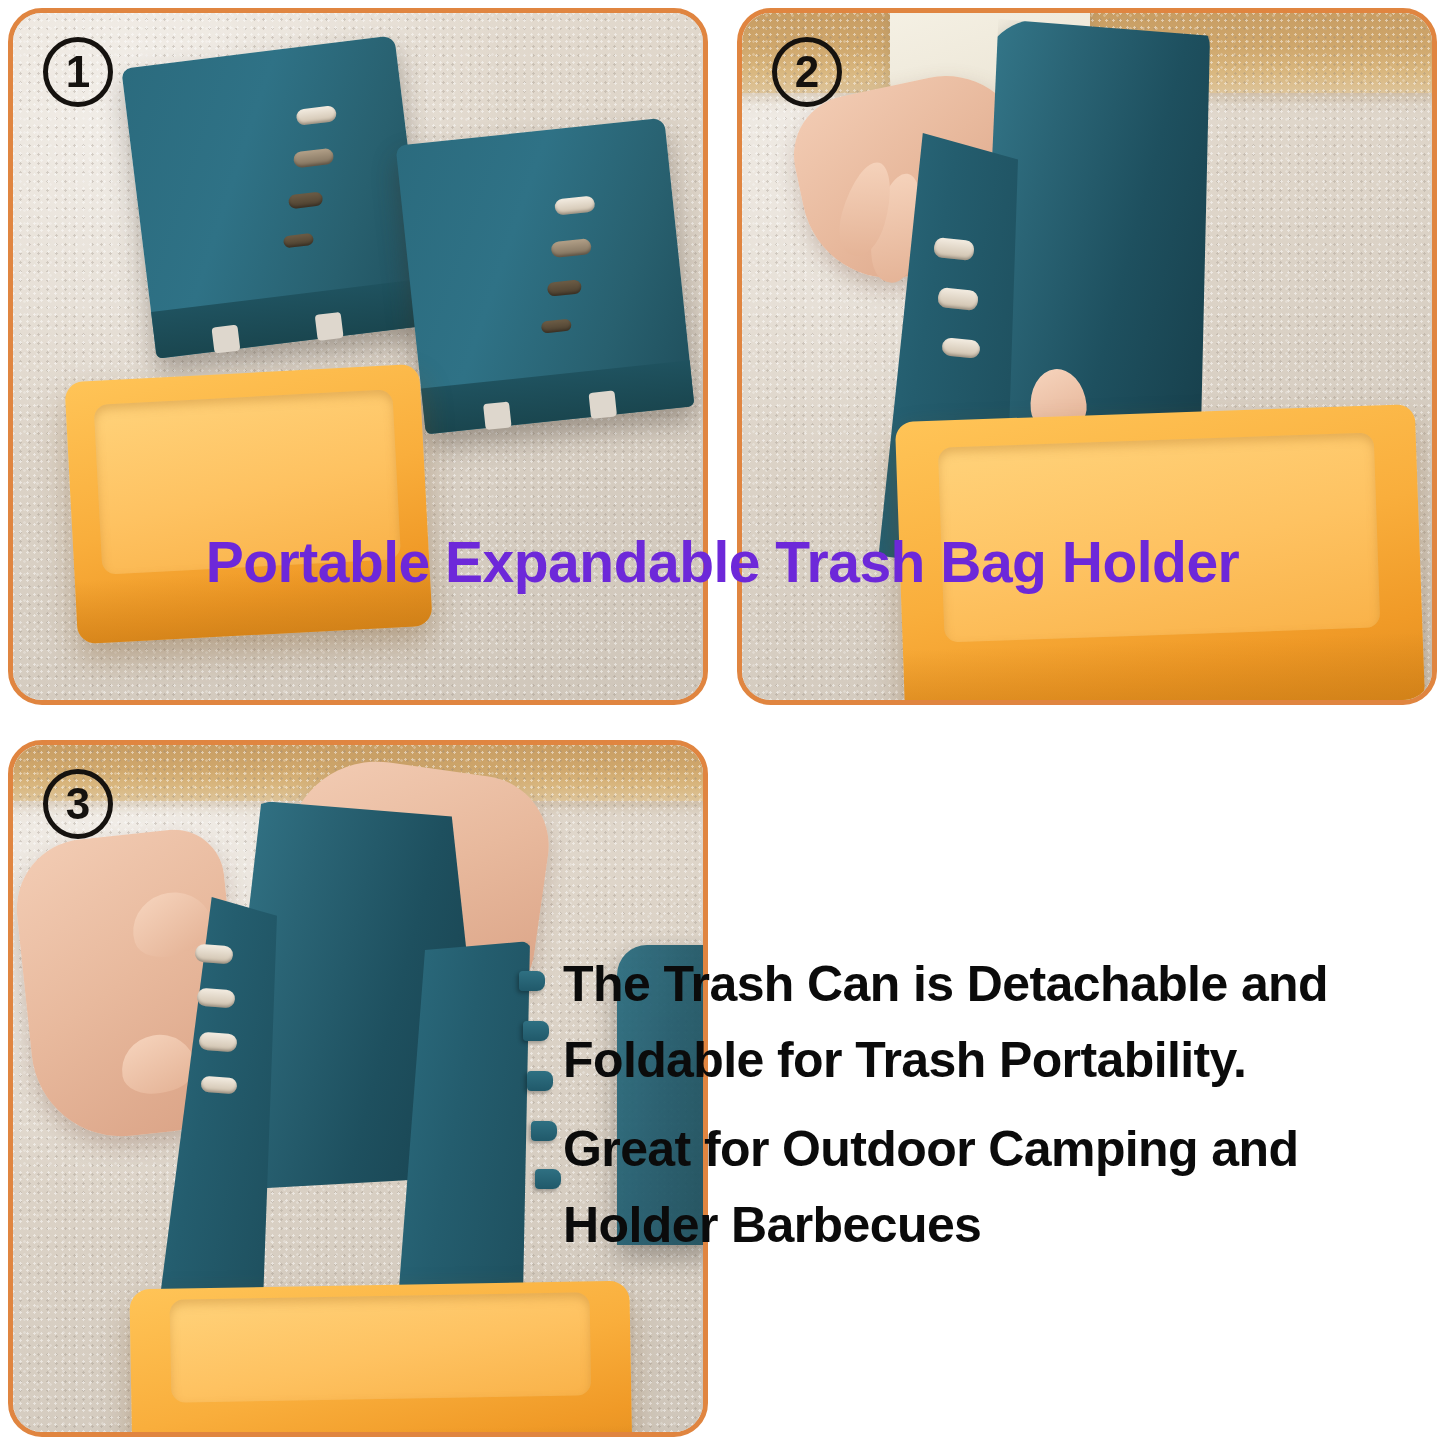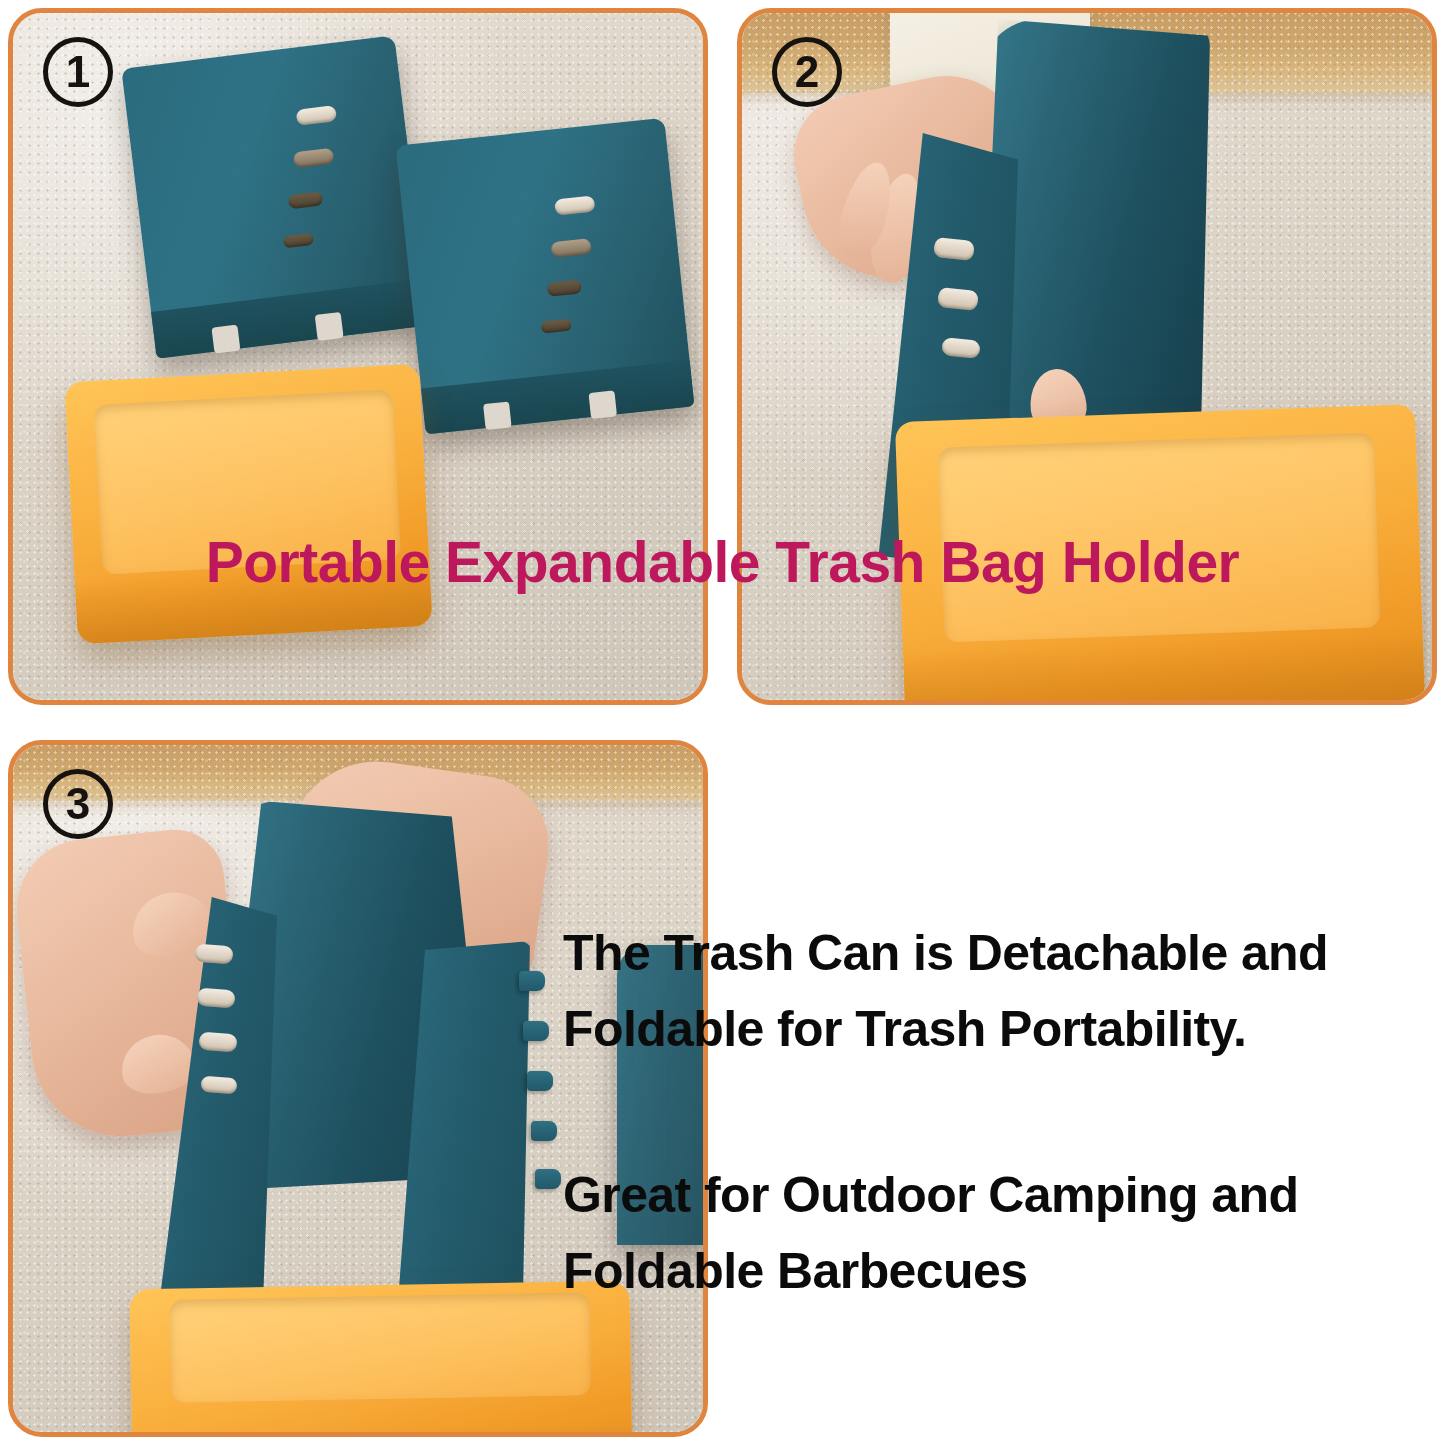--- a/index.html
+++ b/index.html
@@ -175,40 +175,40 @@
   .overlay-title {
     position: absolute;
     left: 0;
     top: 534px;
     width: 1445px;
     text-align: center;
     font-family: "Liberation Sans", sans-serif;
     font-weight: 700;
     font-size: 57px;
     letter-spacing: -0.5px;
-    color: #be185d;
+    color: #6d28d9;
     z-index: 60;
     white-space: nowrap;
     line-height: 1;
   }
 
   .copy-block {
     position: absolute;
     left: 563px;
     width: 880px;
     z-index: 60;
     font-family: "Liberation Sans", sans-serif;
     font-weight: 700;
     font-size: 50px;
     line-height: 1.52;
     color: #0b0b0b;
     letter-spacing: -0.6px;
   }
-  #copy-a { top: 915px; }
-  #copy-b { top: 1157px; }
+  #copy-a { top: 946px; }
+  #copy-b { top: 1111px; }
   .copy-line { white-space: nowrap; }
 </style>
 </head>
 <body>
 
 <div id="infographic">
 
   <div class="panel" id="panel-1">
     <div class="scene"></div>
 
@@ -318,16 +318,16 @@
 
   <div class="overlay-title">Portable Expandable Trash Bag Holder</div>
 
   <div class="copy-block" id="copy-a">
     <div class="copy-line">The Trash Can is Detachable and</div>
     <div class="copy-line">Foldable for Trash Portability.</div>
   </div>
 
   <div class="copy-block" id="copy-b">
     <div class="copy-line">Great for Outdoor Camping and</div>
-    <div class="copy-line">Foldable Barbecues</div>
+    <div class="copy-line">Holder Barbecues</div>
   </div>
 
 </div>
 
 </body></html>

